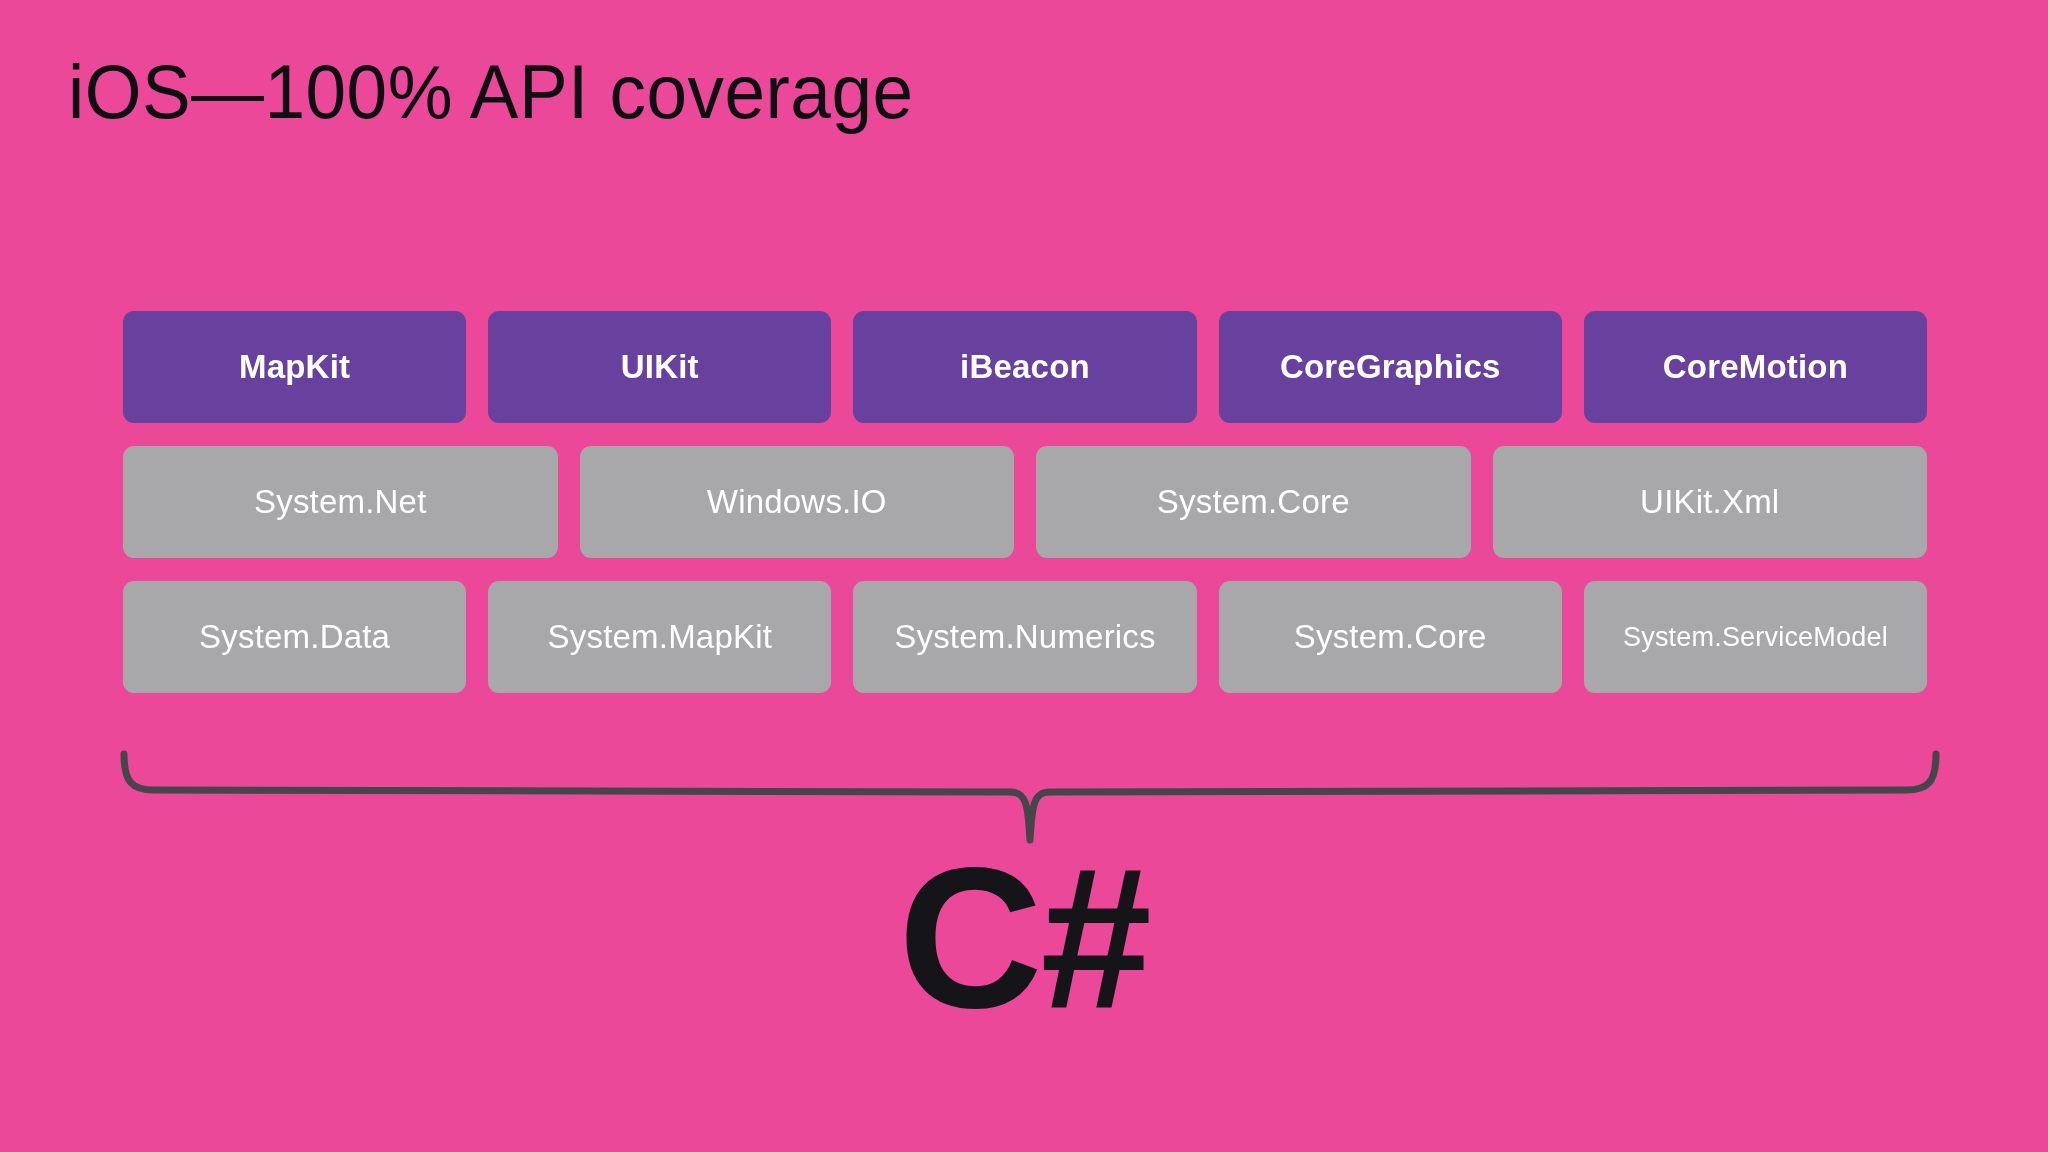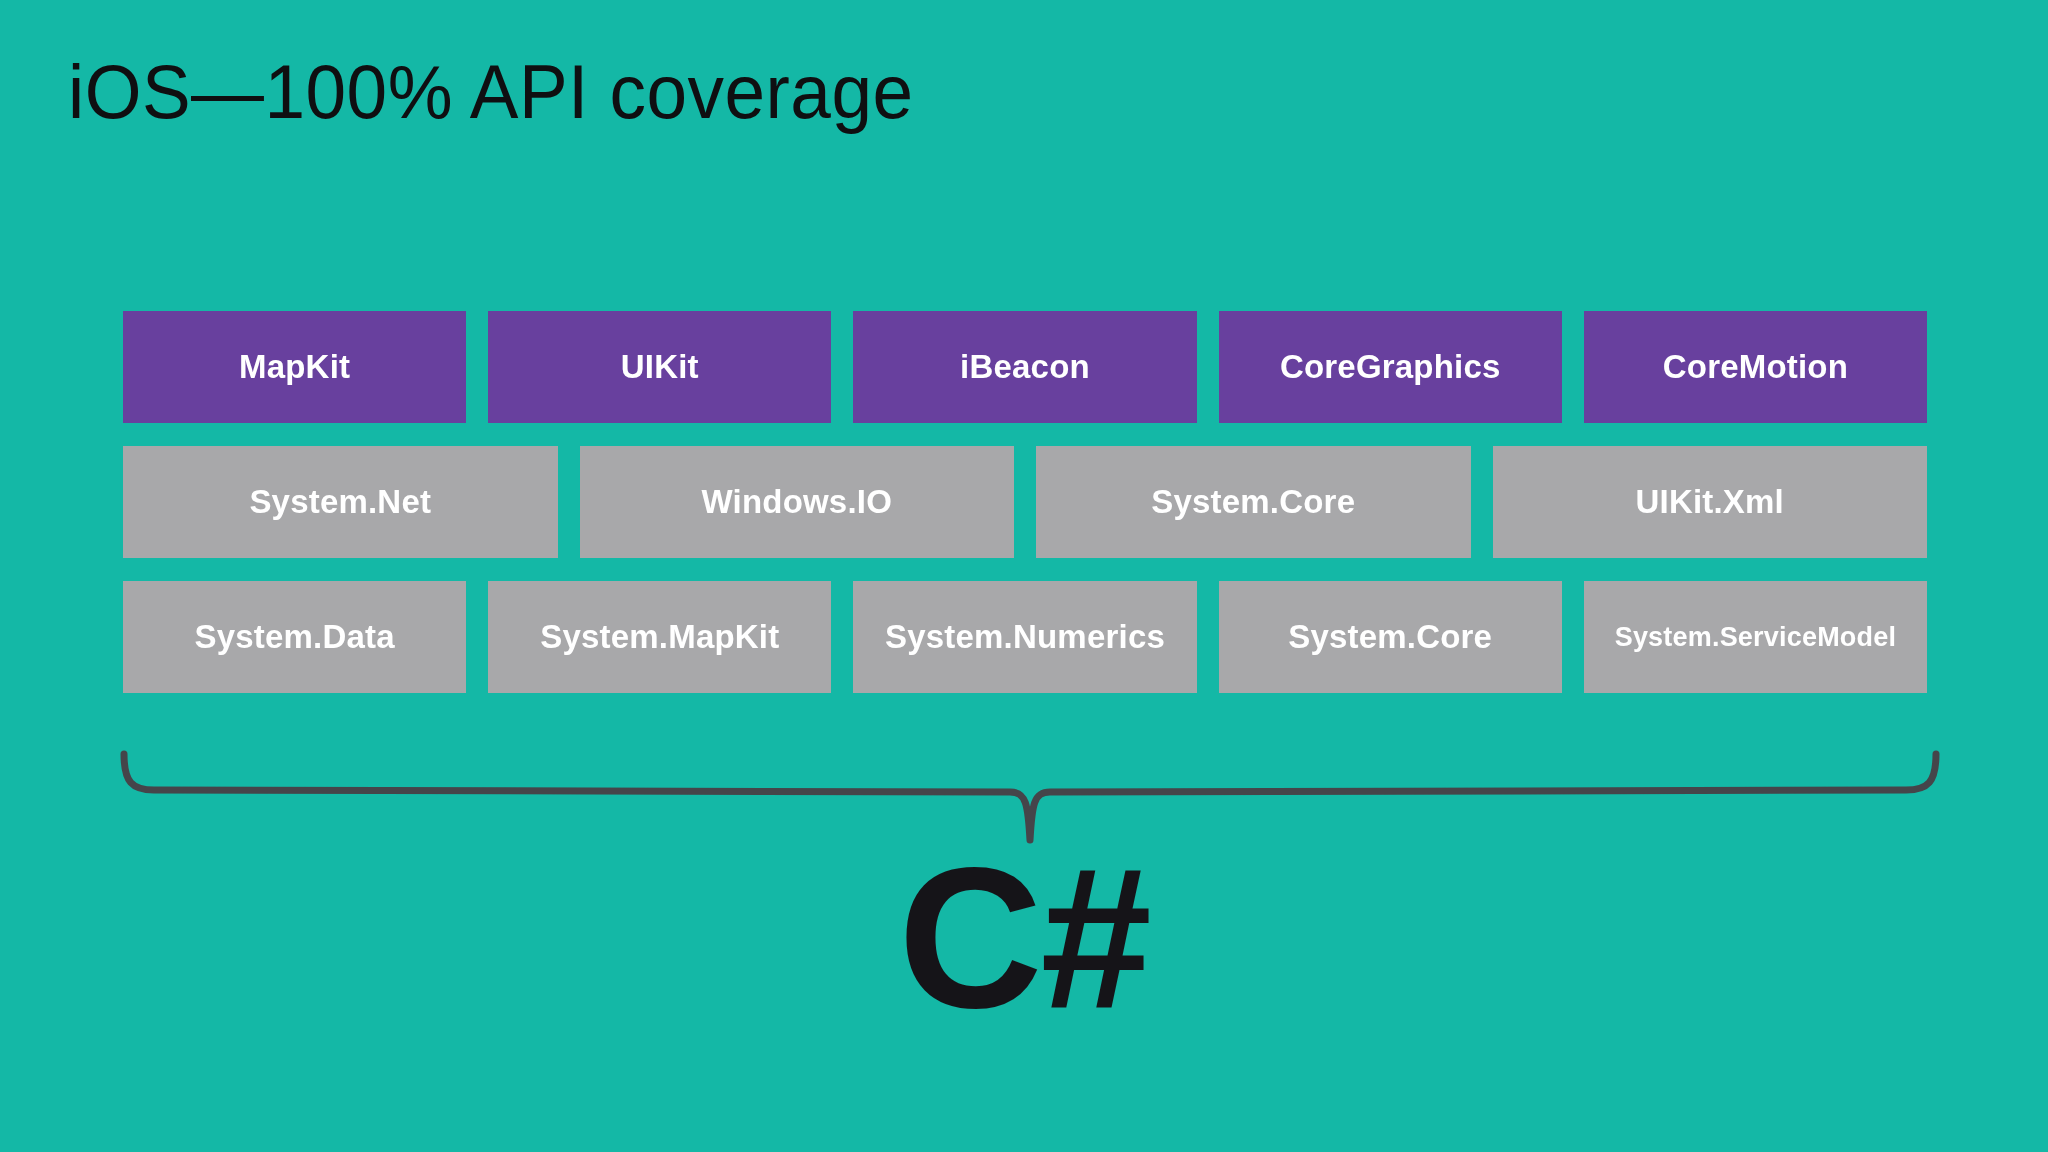--- a/index.html
+++ b/index.html
@@ -12,21 +12,21 @@
     height: 1152px;
     background: #f7f6f8;
     font-family: "Liberation Sans", sans-serif;
     overflow: hidden;
     position: relative;
   }
 
   .slide {
     position: absolute;
     inset: 0;
-    background: #14b8a6;
+    background: #ec4899;
   }
 
   
   .title {
     position: absolute;
     left: 68px;
     top: 48px;
     font-family: "Liberation Sans", sans-serif;
     font-size: 76px;
     font-weight: 300;
@@ -56,31 +56,32 @@
     flex: 1 1 0;
     height: 112px;
     display: flex;
     align-items: center;
     justify-content: center;
     color: #ffffff;
     text-align: center;
     box-sizing: border-box;
     padding: 0 6px;
     overflow: hidden;
+    border-radius: 11px;
   }
   .cell.api {
     background: #68409e;
     font-size: 33px;
     font-weight: bold;
     letter-spacing: 0.2px;
   }
   .cell.ns {
     background: #a8a8aa;
     font-size: 33px;
-    font-weight: 700;
+    font-weight: 400;
     letter-spacing: 0.2px;
   }
   .cell.ns.small {
     font-size: 27px;
   }
 
   
   .brace-wrap {
     position: absolute;
     left: 110px;

